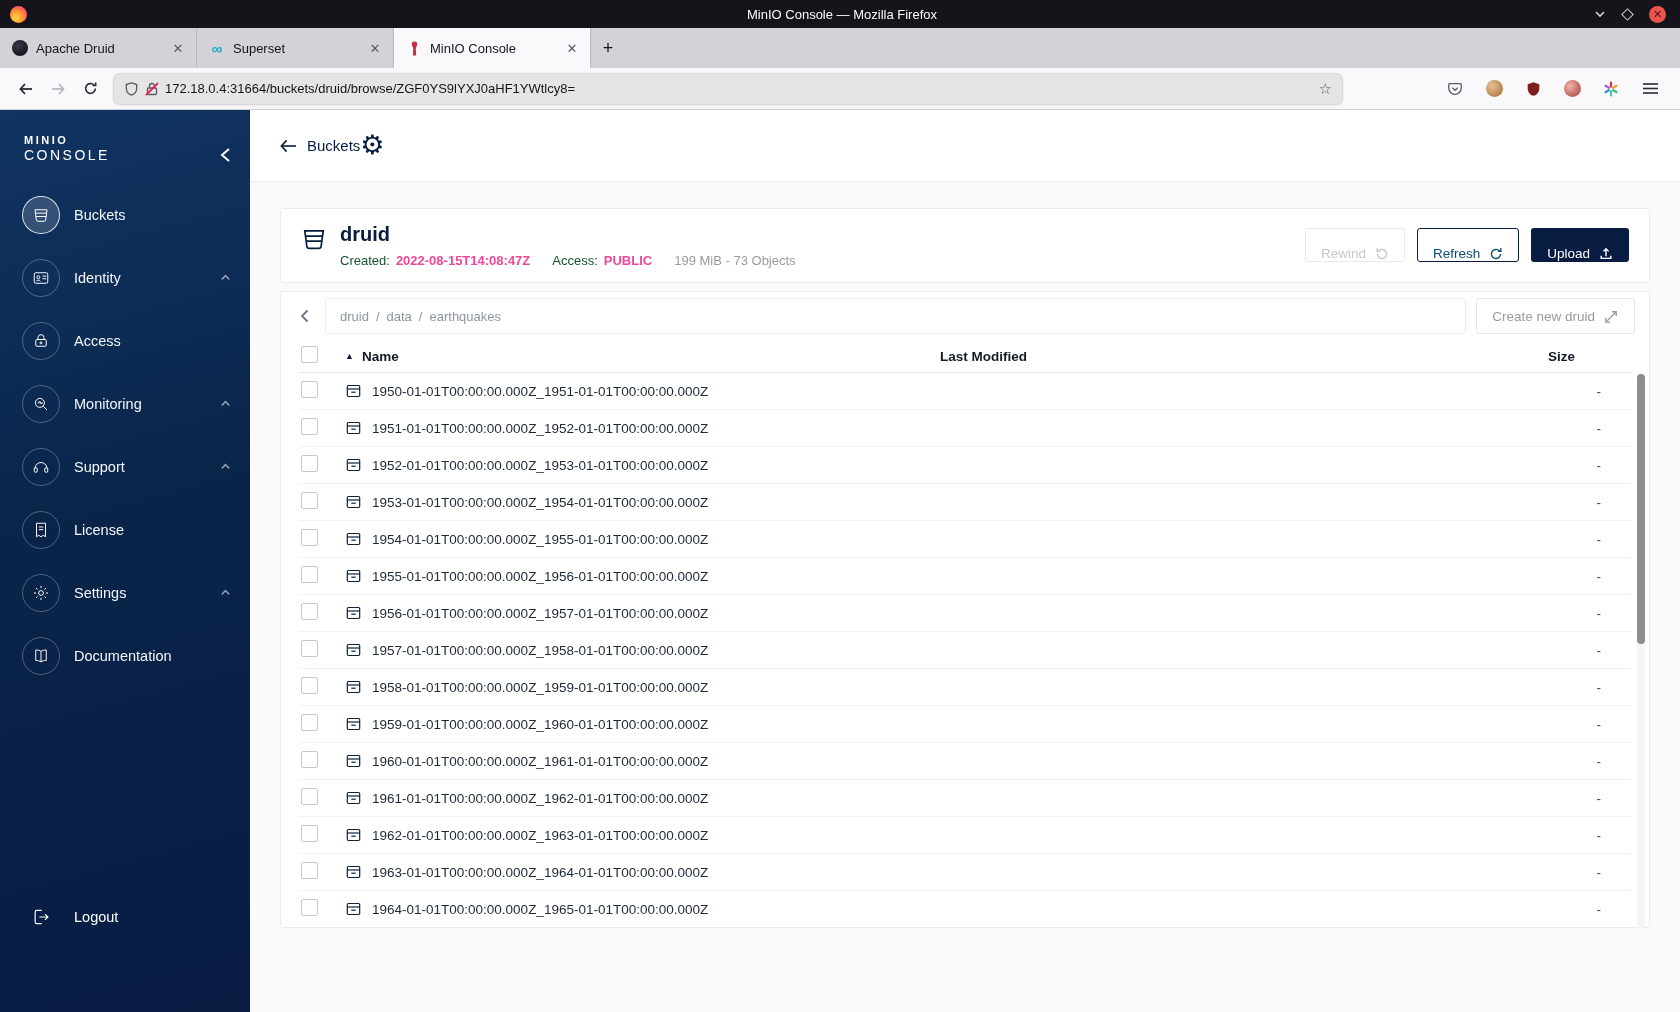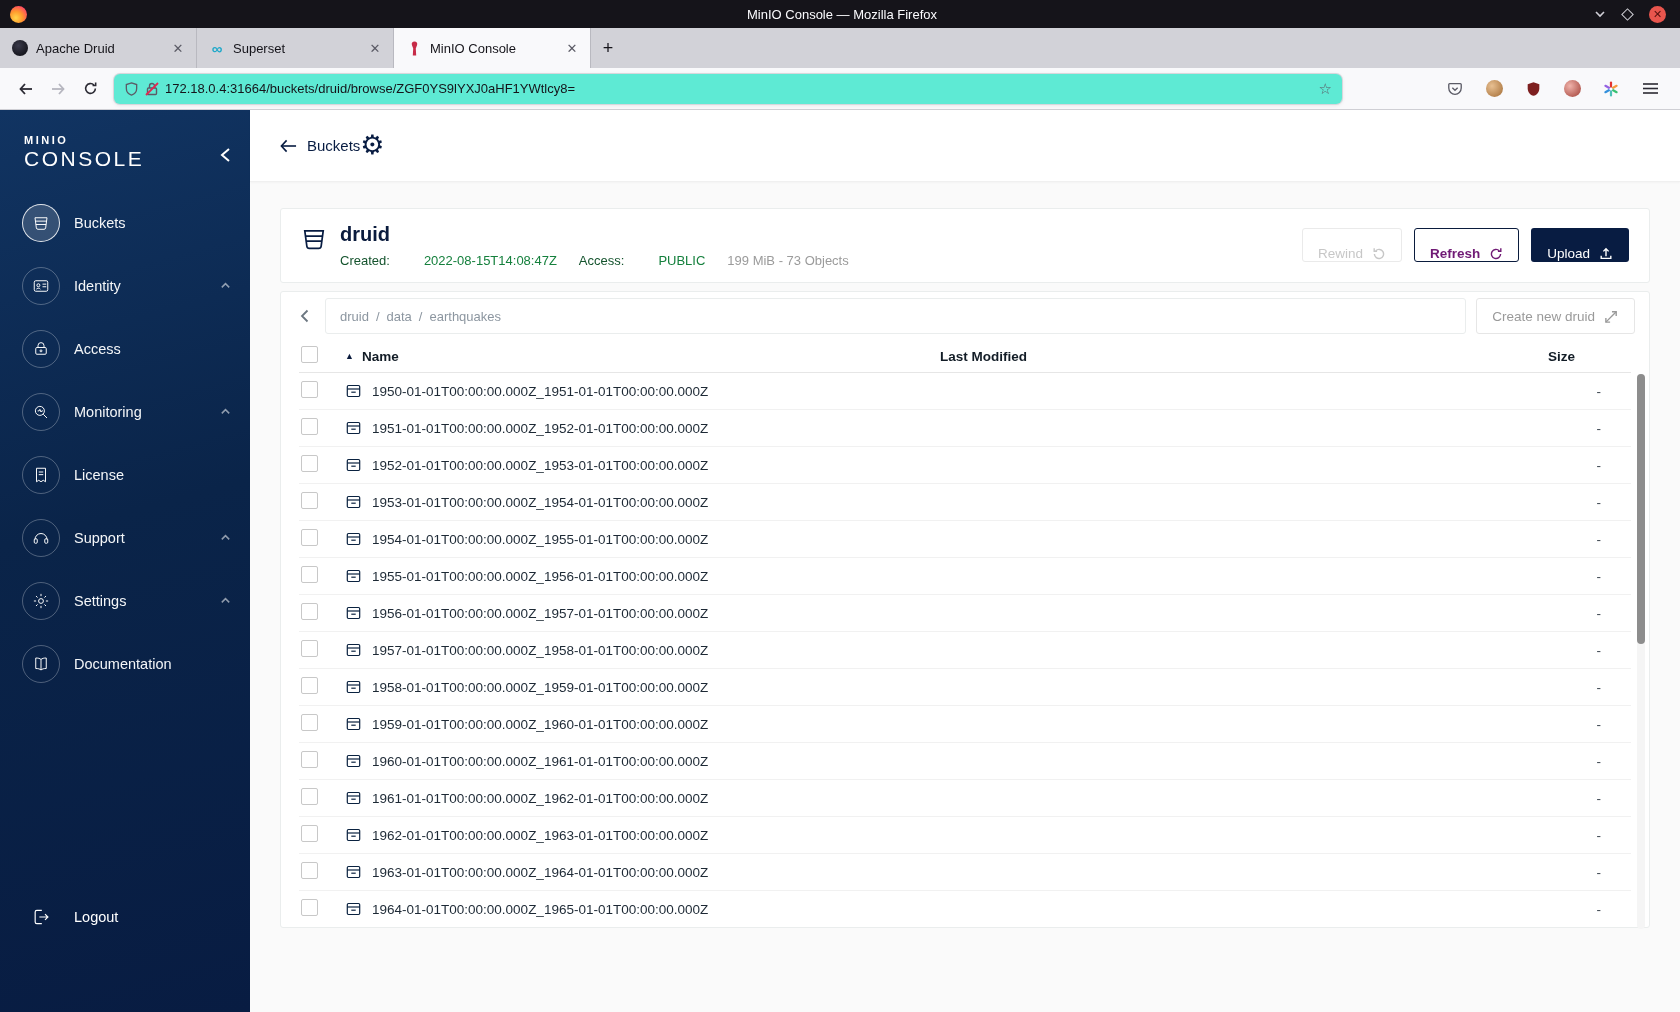--- a/index.html
+++ b/index.html
@@ -25,37 +25,37 @@
   .tab-close { width:20px; height:20px; border-radius:4px; color:#5b5b66; font-size:13px; line-height:1;
     display:flex; align-items:center; justify-content:center; flex:0 0 auto; }
   .fav { width:16px; height:16px; flex:0 0 auto; display:flex; align-items:center; justify-content:center; }
   .fav-druid { border-radius:50%; background:radial-gradient(circle at 40% 35%, #3a3a4a 0%, #17171f 70%); }
   .fav-superset { color:#1fa8c9; font-weight:bold; font-size:15px; line-height:1; }
   .newtab { width:34px; display:flex; align-items:center; justify-content:center; font-size:18px; color:#15141a; }
 
   .navbar { height:42px; background:#f9f9fb; border-bottom:1px solid #cfcfd4; display:flex; align-items:center; padding:0 10px; }
   .nav-ic { width:32px; height:30px; border-radius:4px; display:flex; align-items:center; justify-content:center; color:#2b2a33; flex:0 0 auto; }
   .nav-ic.disabled { color:#b6b6bf; }
-  .urlbar { flex:0 0 1228px; height:30px; margin:6px 8px; background:#5eead4; border-radius:6px;
+  .urlbar { flex:0 0 1228px; height:30px; margin:6px 8px; background:#e5e5e5; border-radius:6px;
     box-shadow:0 0 0 1px #d7d7dc, 0 1px 4px rgba(0,0,0,.1); display:flex; align-items:center; gap:5px; padding:0 10px; }
   .url-text { flex:1; font-size:13px; color:#15141a; white-space:nowrap; overflow:hidden; }
   .lockwrap { position:relative; width:16px; height:16px; }
   .right-ics { margin-left:auto; display:flex; align-items:center; gap:7px; padding-right:4px; }
   .avatar { width:17px; height:17px; border-radius:50%; }
   .avatar.a1 { background:radial-gradient(circle at 35% 35%, #e8c092 0%, #b07c46 80%); }
   .avatar.a2 { background:radial-gradient(circle at 35% 35%, #f0b3ab 0%, #b0554c 80%); }
 
   
   .content { display:flex; height:902px; }
 
   .sidebar { flex:0 0 250px; color:#fff; display:flex; flex-direction:column;
     background:linear-gradient(165deg, #113462 0%, #0a2449 45%, #081c42 100%); }
   .logo-wrap { padding:24px 24px 2px; position:relative; }
   .logo-mini { font-size:11px; font-weight:bold; letter-spacing:2.5px; }
-  .logo-console { font-size:21px; letter-spacing:2.5px; margin-top:1px; font-weight:400; }
+  .logo-console { font-size:14px; letter-spacing:2.5px; margin-top:1px; font-weight:400; }
   .collapse-btn { position:absolute; right:16px; top:36px; color:#fff; }
   .nav-items { margin-top:18px; }
   .nav-item { height:63px; display:flex; align-items:center; gap:14px; padding:0 18px 0 22px; font-size:14.5px; color:#f4f6f8; }
   .circ { width:38px; height:38px; border-radius:50%; border:1px solid rgba(255,255,255,.28);
     display:flex; align-items:center; justify-content:center; flex:0 0 auto; color:#fff; }
   .nav-item.active .circ { background:rgba(255,255,255,.16); border-color:rgba(255,255,255,.85); }
   .caret { margin-left:auto; color:rgba(255,255,255,.55); }
   .logout-item { margin-top:auto; margin-bottom:72px; height:46px; display:flex; align-items:center; gap:14px; padding:0 22px; font-size:14.5px; }
 
   .main { flex:1; display:flex; flex-direction:column; min-width:0; background:#fafafa; }
@@ -72,27 +72,27 @@
 
   .page { flex:1; padding:26px 30px; overflow:hidden; }
   .card { background:#fff; border:1px solid #eaeded; border-radius:3px; }
 
   .summary { display:flex; justify-content:space-between; padding:14px 20px; margin-bottom:8px; }
   .sum-left { display:flex; gap:13px; }
   .bucket-big-ic { margin-top:3px; color:#081c42; }
   .bucket-name { font-size:20px; font-weight:bold; color:#0a1b3d; }
   .sum-details { display:flex; gap:22px; margin-top:7px; font-size:13px; align-items:center; white-space:nowrap; }
   .lab { color:#14532d; margin-right:6px; }
-  .val { color:#15803d; font-weight:normal;margin-left:28px; }
+  .val { color:#ec4899; font-weight:bold; }
   .usage { color:#9b9b9b; }
   .sum-actions { display:flex; gap:12px; align-items:flex-start; padding-top:5px; }
   .btn { height:34px; display:flex; align-items:flex-end; gap:9px; padding:0 15px; font-size:13.5px;
     border-radius:3px; border:1px solid transparent; background:#fff; white-space:nowrap; }
   .btn.disabled { border-color:#eaeaea; color:#c7c7c7; }
-  .btn.outline { border-color:#0a1b3d; color:#701a75;font-weight:bold; }
+  .btn.outline { border-color:#0a1b3d; color:#0c4a6e; }
   .btn.primary { background:#081c42; color:#fff; }
 
   .pathbar { display:flex; align-items:center; gap:10px; padding:6px 14px; }
   .chev-left { color:#6b7680; width:20px; display:flex; justify-content:center; }
   .crumbs { flex:1; height:36px; border:1px solid #eaeded; border-radius:3px; display:flex; align-items:center;
     gap:7px; padding:0 14px; font-size:13px; color:#8c96a0; min-width:0; }
   .create-btn { height:36px; border:1px solid #e6e6e6; border-radius:3px; display:flex; align-items:center; gap:9px;
     padding:0 15px; color:#9a9a9a; font-size:13.5px; background:#fff; flex:0 0 auto; }
 
   .table { padding:0 18px; position:relative; }
@@ -288,40 +288,40 @@
         <span>Monitoring</span>
         <span class="caret">
           <svg width="13" height="13" viewBox="0 0 14 14" fill="none" stroke="currentColor" stroke-width="1.6">
               <polyline points="3,9 7,5 11,9"></polyline>
             </svg>
         </span>
       </div>
       <div class="nav-item">
         <span class="circ">
           <svg width="18" height="18" viewBox="0 0 24 24" fill="none" stroke="currentColor" stroke-width="1.3">
-              <path d="M6 3h12v18l-3-2-3 2-3-2-3 2z"></path>
-              <path d="M9 8h6M9 11.5h6"></path>
-            </svg>
-        </span>
-        <span>License</span>
-      </div>
-      <div class="nav-item">
-        <span class="circ">
-          <svg width="18" height="18" viewBox="0 0 24 24" fill="none" stroke="currentColor" stroke-width="1.3">
               <path d="M4 14a8 8 0 0 1 16 0"></path>
               <rect x="3" y="13" width="4" height="6" rx="1.5"></rect>
               <rect x="17" y="13" width="4" height="6" rx="1.5"></rect>
             </svg>
         </span>
         <span>Support</span>
         <span class="caret">
           <svg width="13" height="13" viewBox="0 0 14 14" fill="none" stroke="currentColor" stroke-width="1.6">
               <polyline points="3,9 7,5 11,9"></polyline>
             </svg>
         </span>
+      </div>
+      <div class="nav-item">
+        <span class="circ">
+          <svg width="18" height="18" viewBox="0 0 24 24" fill="none" stroke="currentColor" stroke-width="1.3">
+              <path d="M6 3h12v18l-3-2-3 2-3-2-3 2z"></path>
+              <path d="M9 8h6M9 11.5h6"></path>
+            </svg>
+        </span>
+        <span>License</span>
       </div>
       <div class="nav-item">
         <span class="circ">
           <svg width="18" height="18" viewBox="0 0 24 24" fill="none" stroke="currentColor" stroke-width="1.3">
               <circle cx="12" cy="12" r="3.2"></circle>
               <path d="M12 2.5v3M12 18.5v3M2.5 12h3M18.5 12h3M5.3 5.3l2.1 2.1M16.6 16.6l2.1 2.1M18.7 5.3l-2.1 2.1M7.4 16.6l-2.1 2.1"></path>
             </svg>
         </span>
         <span>Settings</span>
         <span class="caret">

